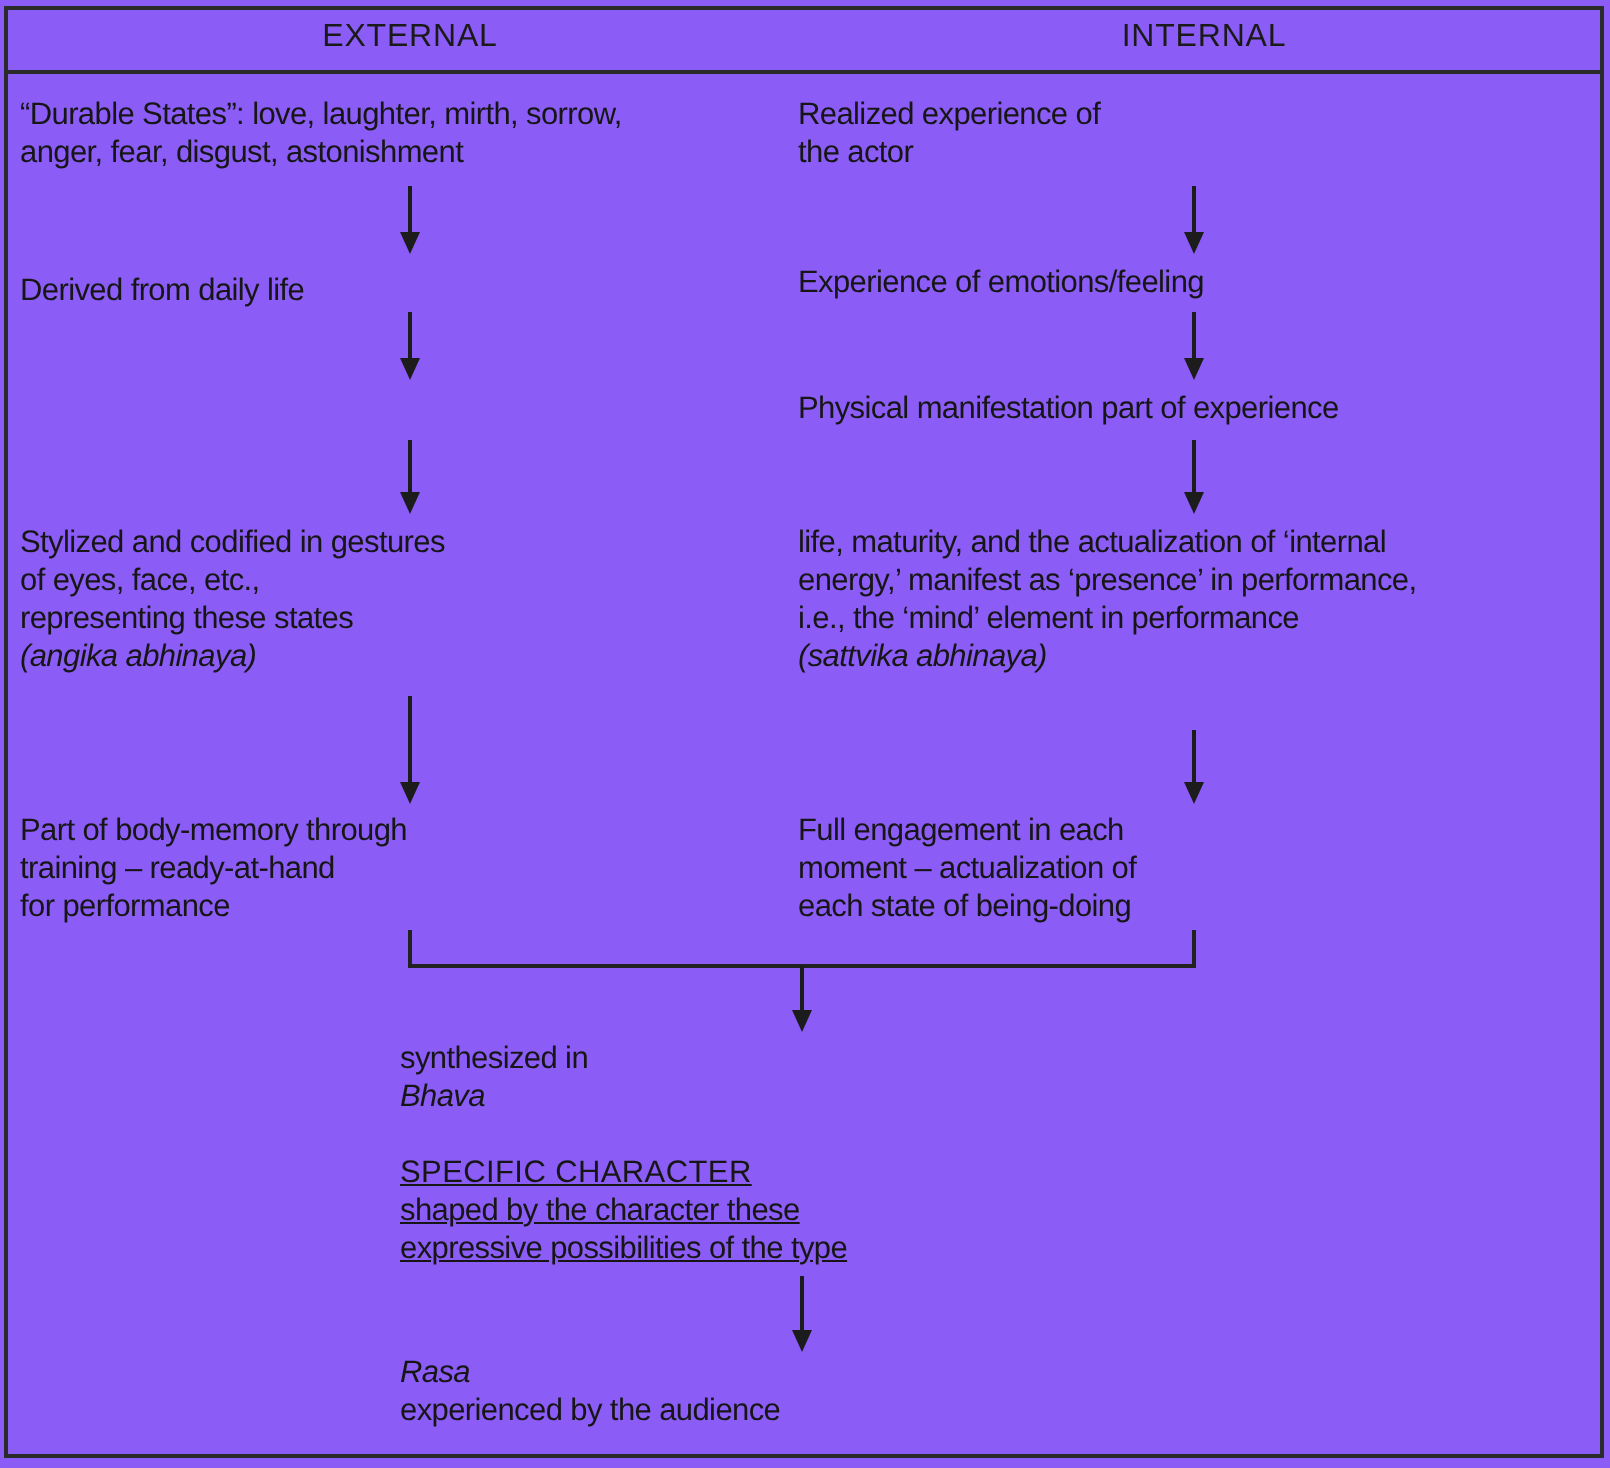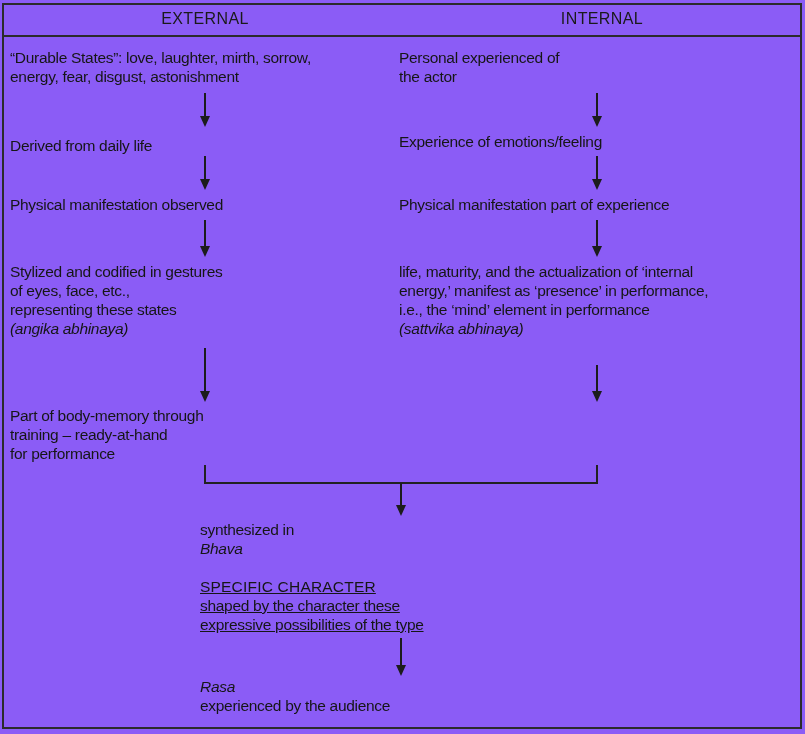--- a/index.html
+++ b/index.html
@@ -71,40 +71,37 @@
 <div class="frame">
 
   <div class="outer-border"></div>
 
   <div class="hdr-label" style="left:10px;width:390px;">EXTERNAL</div>
   <div class="hdr-label" style="left:404px;width:396px;">INTERNAL</div>
   <div class="hdr-divider"></div>
 
   <div class="block" style="left:10px;top:48px;width:390px;">
     <div>“Durable States”: love, laughter, mirth, sorrow,</div>
-    <div>energy, fear, disgust, astonishment</div>
+    <div>anger, fear, disgust, astonishment</div>
   </div>
 
   <div class="varrow" style="left:205px;top:93px;height:34px;">
     <div class="shaft"></div>
     <div class="head"></div>
   </div>
 
   <div class="block" style="left:10px;top:136px;width:390px;">
     <div>Derived from daily life</div>
   </div>
 
   <div class="varrow" style="left:205px;top:156px;height:34px;">
     <div class="shaft"></div>
     <div class="head"></div>
   </div>
 
-  <div class="block" style="left:10px;top:195px;width:390px;">
-    <div>Physical manifestation observed</div>
-  </div>
 
   <div class="varrow" style="left:205px;top:220px;height:37px;">
     <div class="shaft"></div>
     <div class="head"></div>
   </div>
 
   <div class="block" style="left:10px;top:262px;width:390px;">
     <div>Stylized and codified in gestures</div>
     <div>of eyes, face, etc.,</div>
     <div>representing these states</div>
@@ -116,21 +113,21 @@
     <div class="head"></div>
   </div>
 
   <div class="block" style="left:10px;top:406px;width:390px;">
     <div>Part of body-memory through</div>
     <div>training – ready-at-hand</div>
     <div>for performance</div>
   </div>
 
   <div class="block" style="left:399px;top:48px;width:396px;">
-    <div>Personal experienced of</div>
+    <div>Realized experience of</div>
     <div>the actor</div>
   </div>
 
   <div class="varrow" style="left:597px;top:93px;height:34px;">
     <div class="shaft"></div>
     <div class="head"></div>
   </div>
 
   <div class="block" style="left:399px;top:132px;width:396px;">
     <div>Experience of emotions/feeling</div>
@@ -155,20 +152,25 @@
     <div>energy,’ manifest as ‘presence’ in performance,</div>
     <div>i.e., the ‘mind’ element in performance</div>
     <div class="it">(sattvika abhinaya)</div>
   </div>
 
   <div class="varrow" style="left:597px;top:365px;height:37px;">
     <div class="shaft"></div>
     <div class="head"></div>
   </div>
 
+  <div class="block" style="left:399px;top:406px;width:396px;">
+    <div>Full engagement in each</div>
+    <div>moment – actualization of</div>
+    <div>each state of being-doing</div>
+  </div>
 
   <div class="connector" style="left:204px;top:465px;width:394px;height:19px;"></div>
 
   <div class="varrow" style="left:401px;top:483px;height:33px;">
     <div class="shaft"></div>
     <div class="head"></div>
   </div>
 
   <div class="block" style="left:200px;top:520px;width:403px;">
     <div>synthesized in</div>

